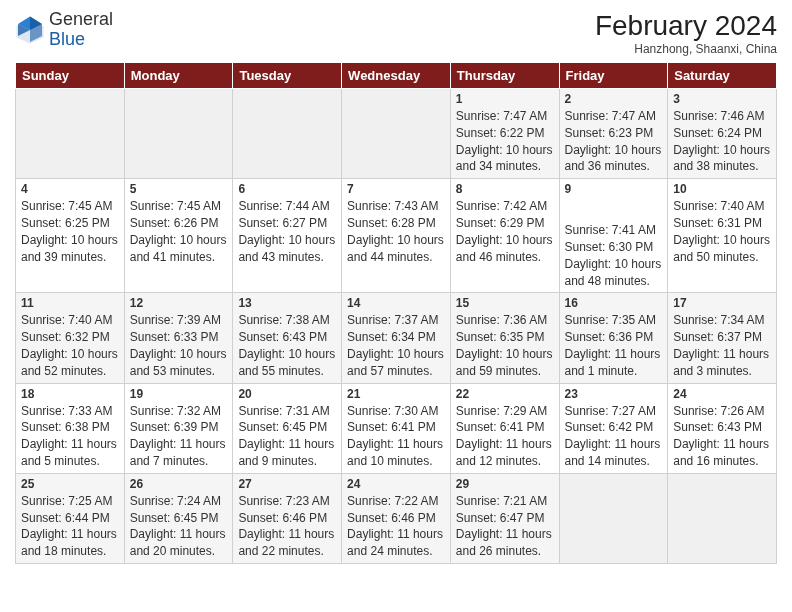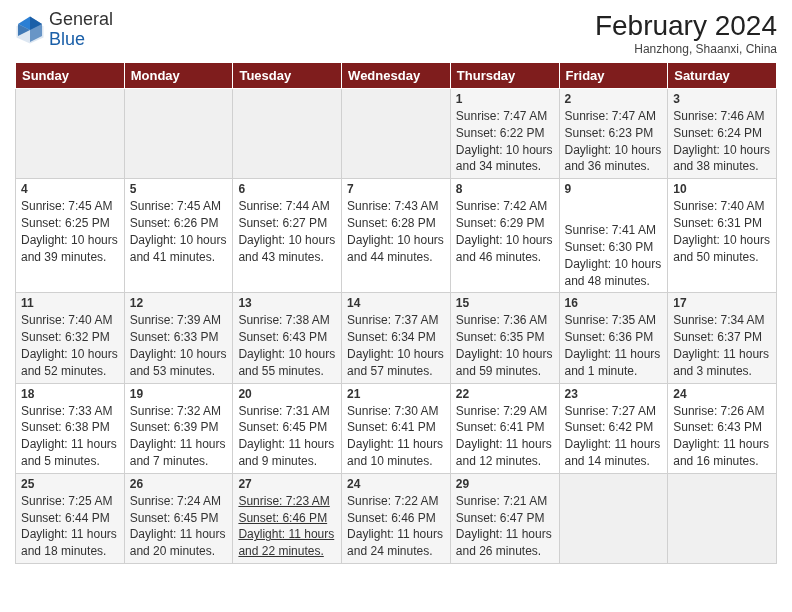--- a/index.html
+++ b/index.html
@@ -320,21 +320,21 @@
           </td>
           <td>
             <span class="day-num">26</span>
             <div class="day-info" style="white-space: pre-line;">Sunrise: 7:24 AM
 Sunset: 6:45 PM
 Daylight: 11 hours
 and 20 minutes.</div>
           </td>
           <td>
             <span class="day-num">27</span>
-            <div class="day-info" style="white-space: pre-line; text-decoration: underline;">Sunrise: 7:23 AM
+            <div class="day-info" style="white-space: pre-line;">Sunrise: 7:23 AM
 Sunset: 6:46 PM
 Daylight: 11 hours
 and 22 minutes.</div>
           </td>
           <td>
             <span class="day-num">24</span>
             <div class="day-info" style="white-space: pre-line;">Sunrise: 7:22 AM
 Sunset: 6:46 PM
 Daylight: 11 hours
 and 24 minutes.</div>

